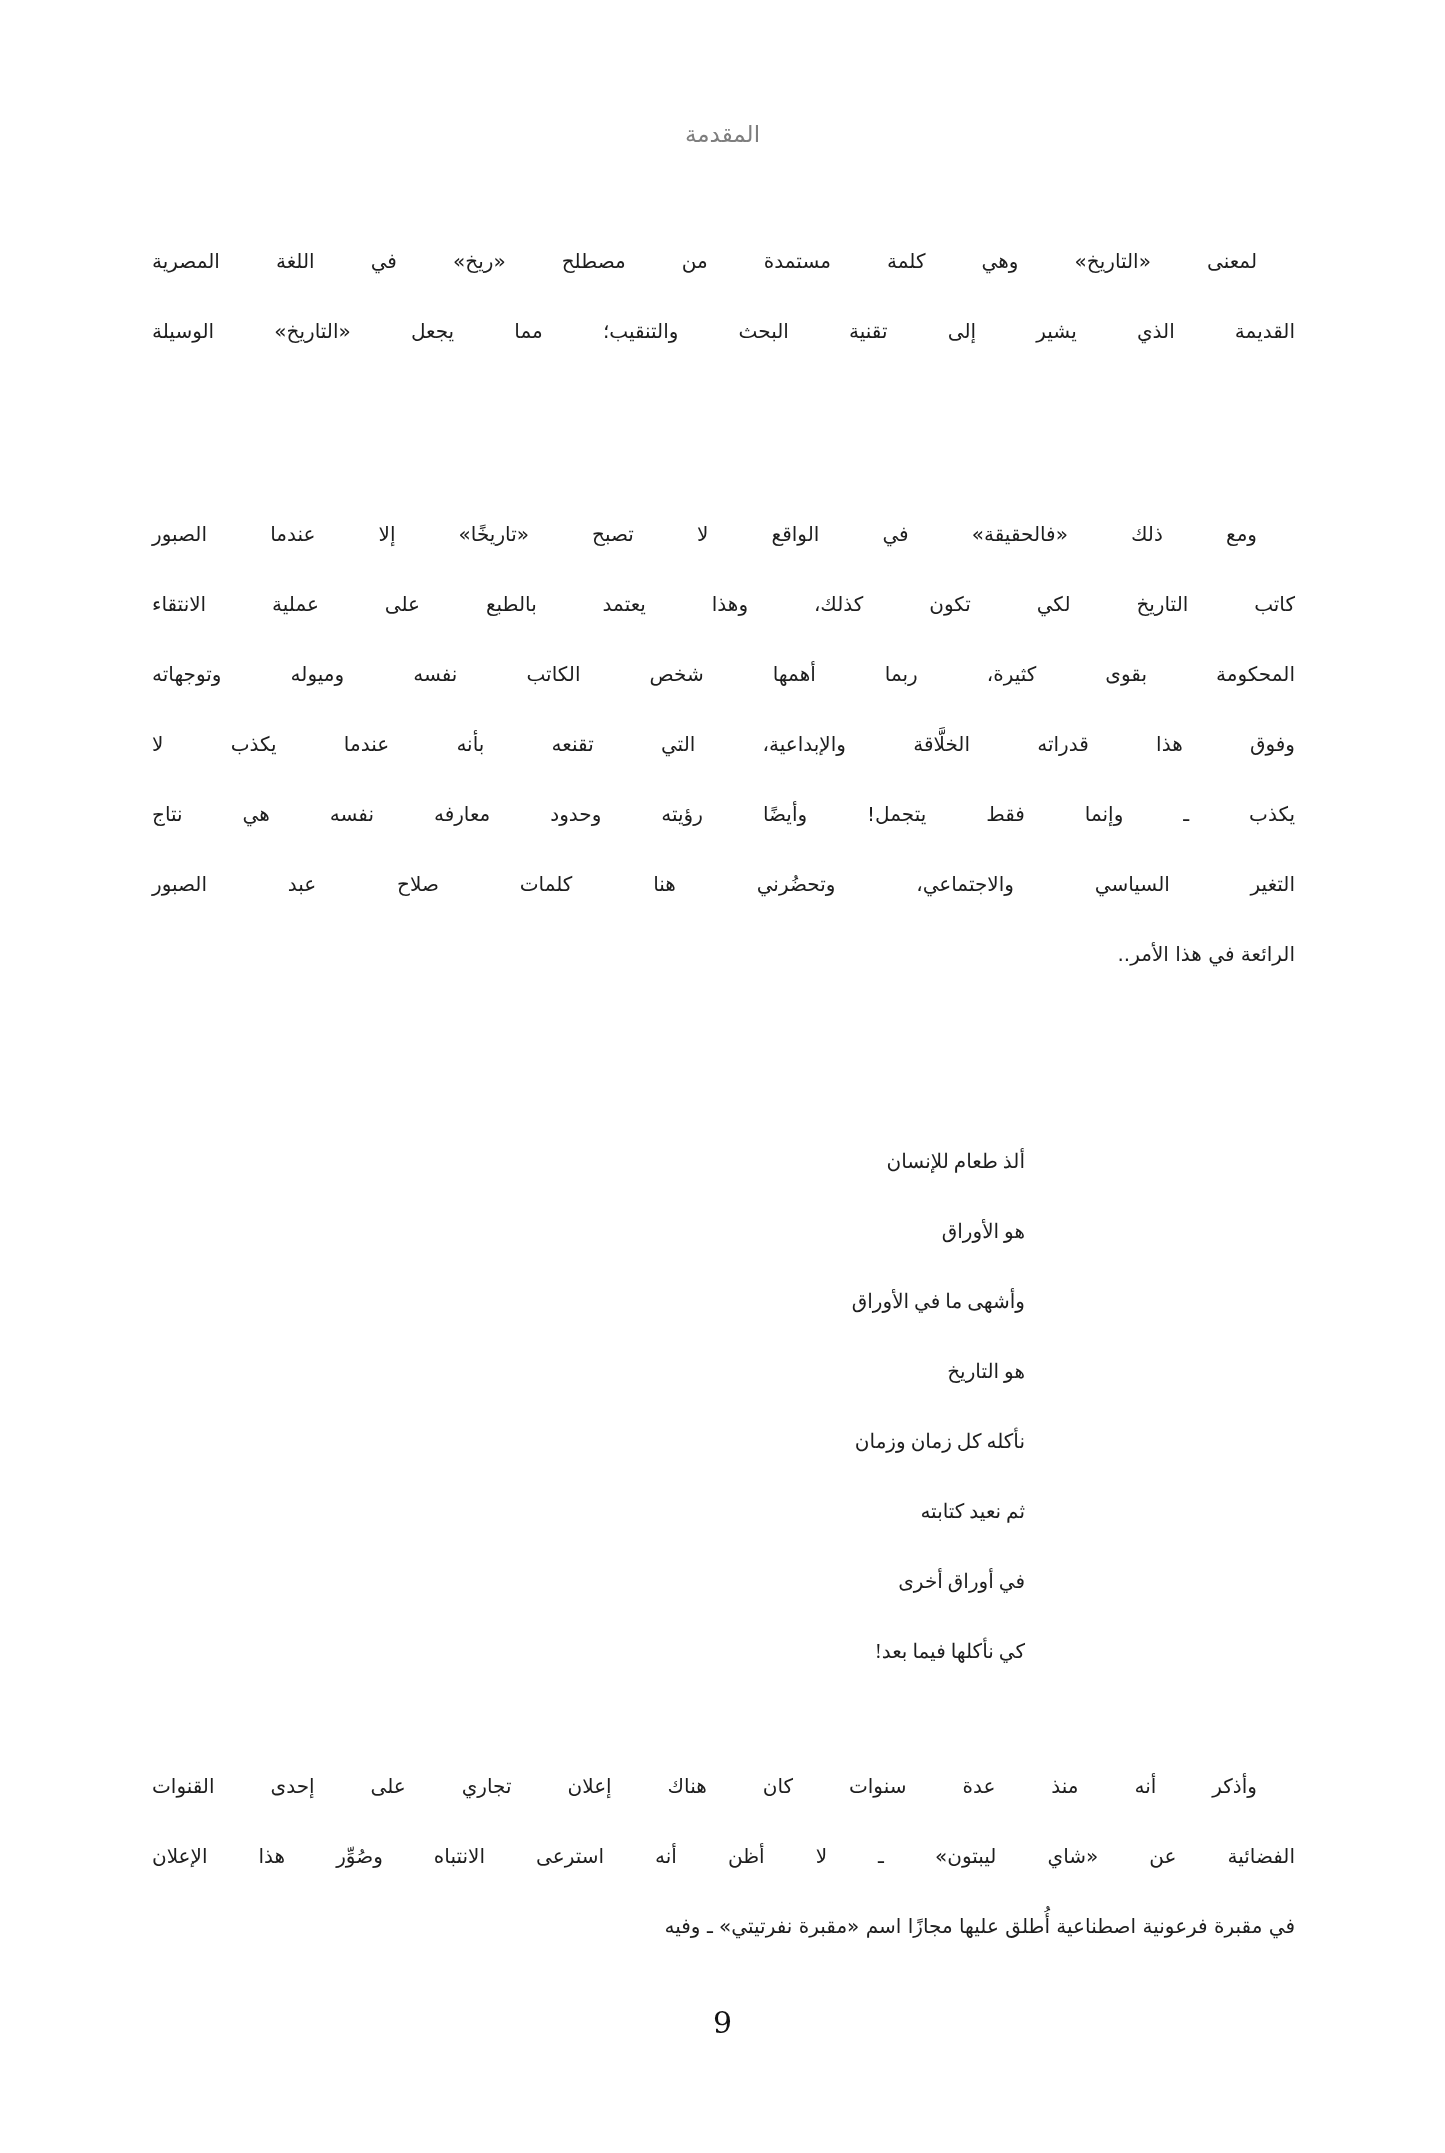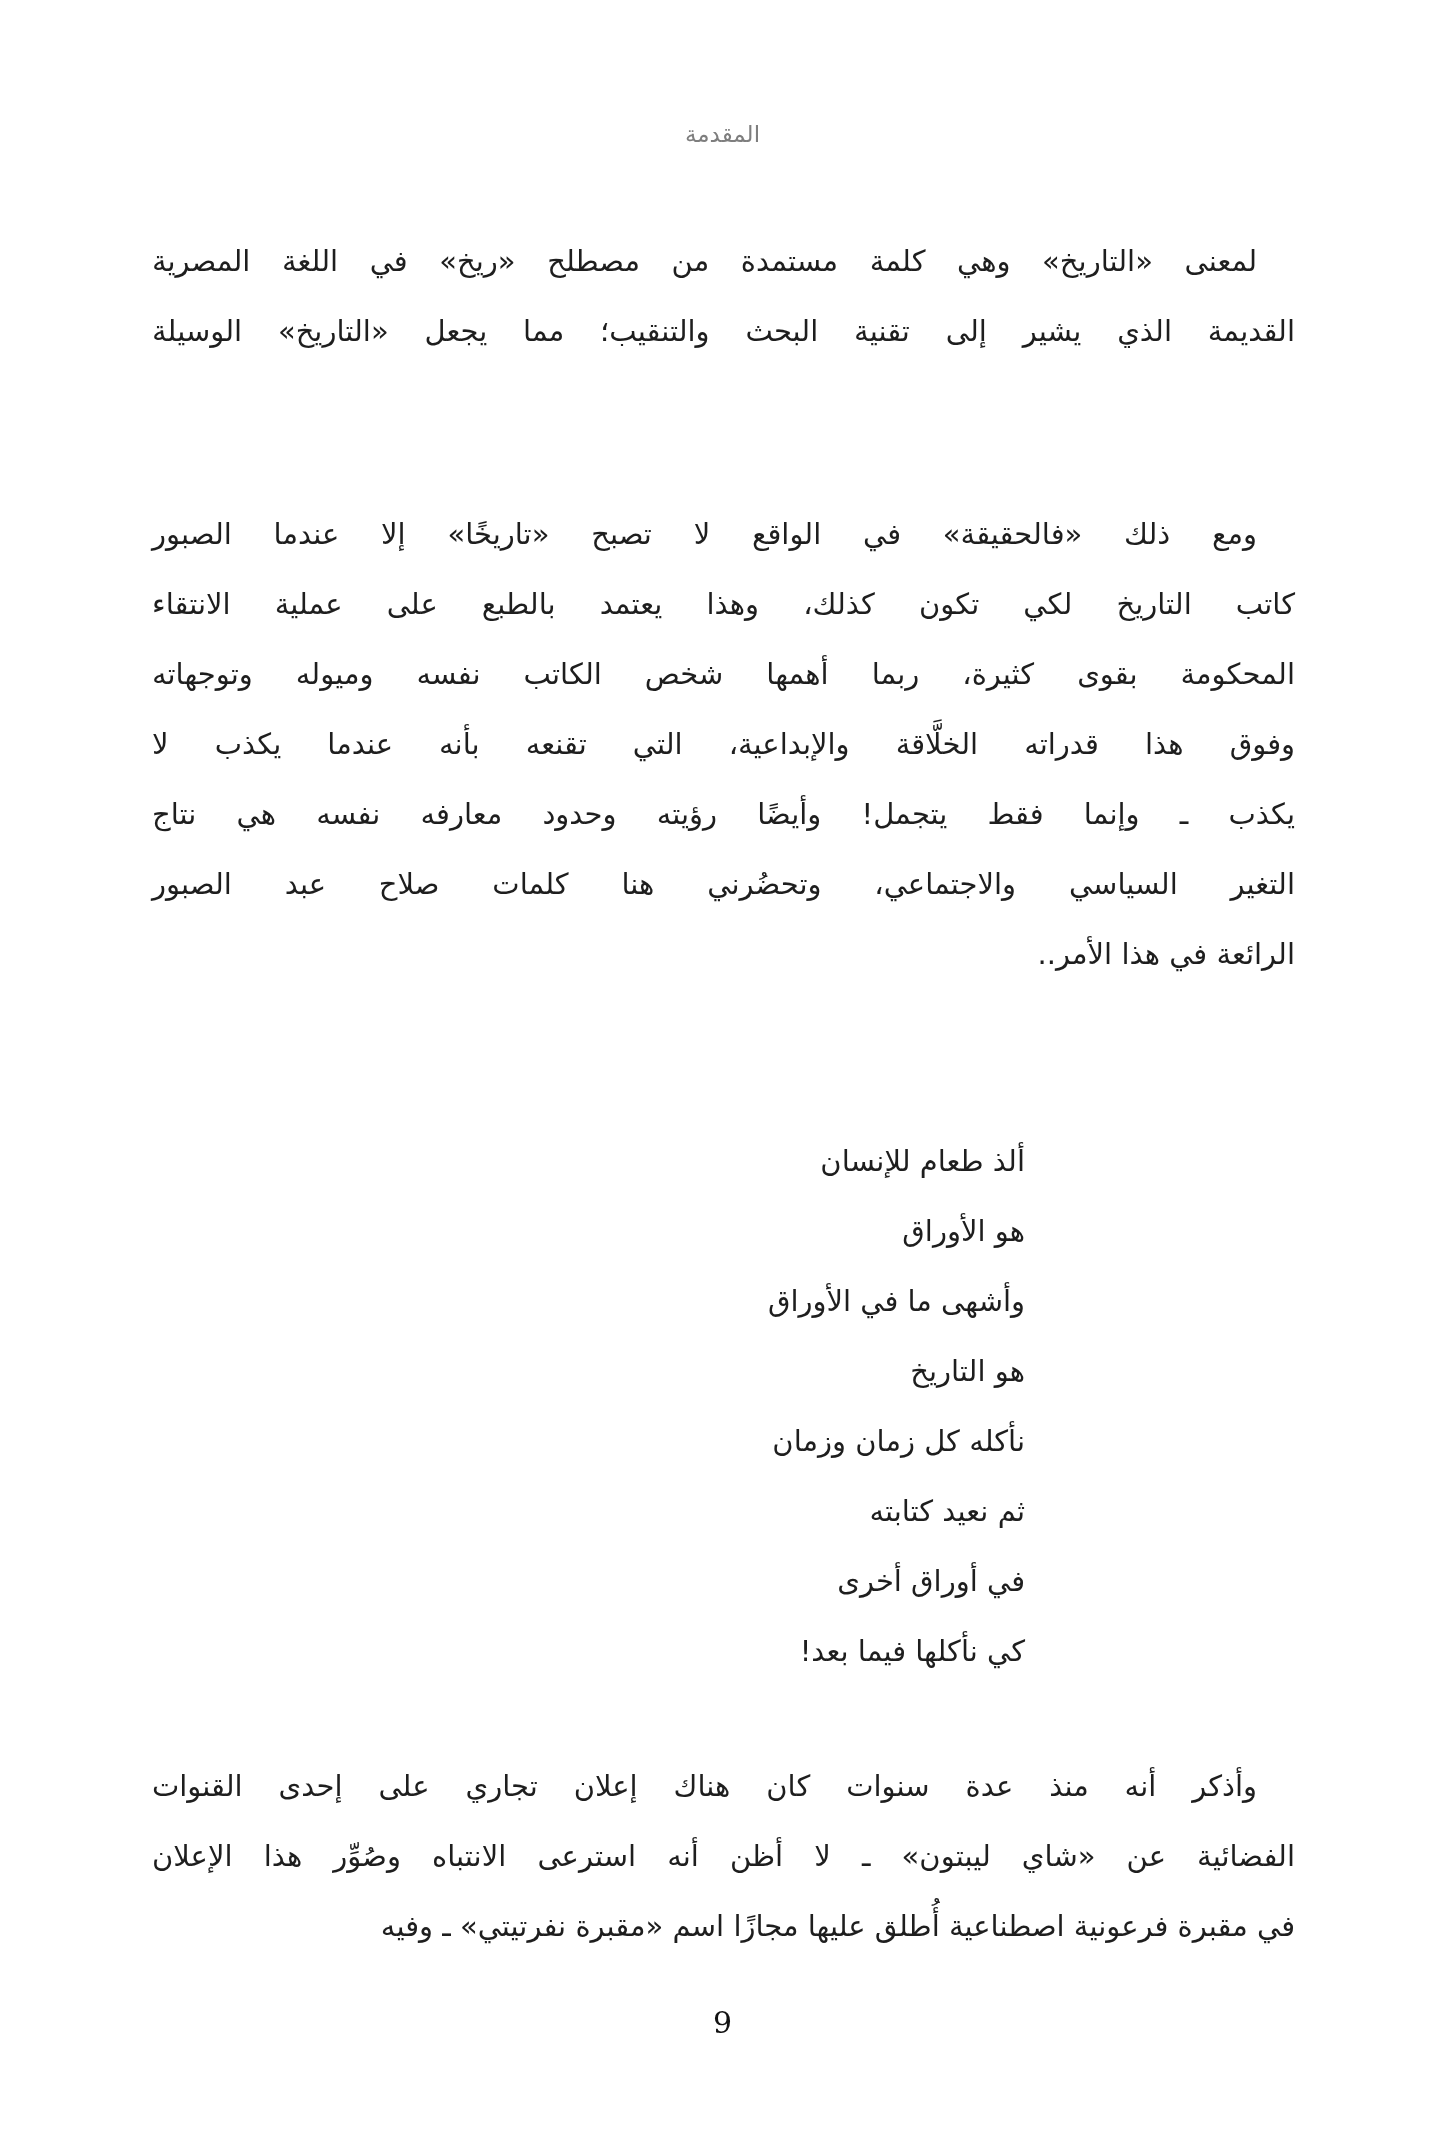--- a/index.html
+++ b/index.html
@@ -27,32 +27,33 @@
   .text-block {
     position: absolute;
     right: 150px;
     left: 152px; 
   }
   .para-1 { top: 226px; }
   .para-2 { top: 499px; }
   .poem-block { top: 1126px; padding-right: 270px; box-sizing: border-box; }
   .para-3 { top: 1751px; }
   .line {
-    font-size: 29px;
+    font-size: 20px;
     line-height: 70px;
     text-align: justify;
     text-align-last: justify;
     -moz-text-align-last: justify;
     white-space: normal;
   }
   .line.first { text-indent: 38px; }
   .line.last { text-align-last: right; -moz-text-align-last: right; }
   .poem-block .line {
     text-align: right;
     text-align-last: right;
+    font-family: Liberation Serif, serif;
     -moz-text-align-last: right;
   }
   .page-number {
     position: absolute;
     top: 2000px;
     left: 0;
     right: 0;
     text-align: center;
     font-family: "DejaVu Serif", serif;
     font-size: 30px;

